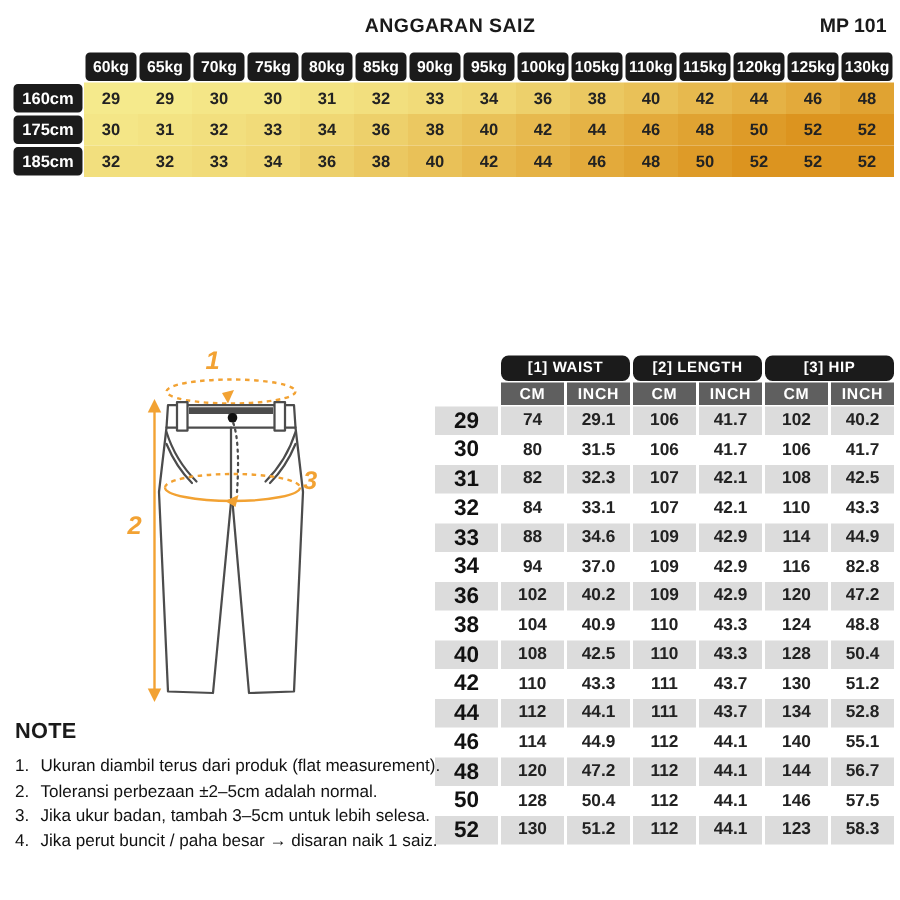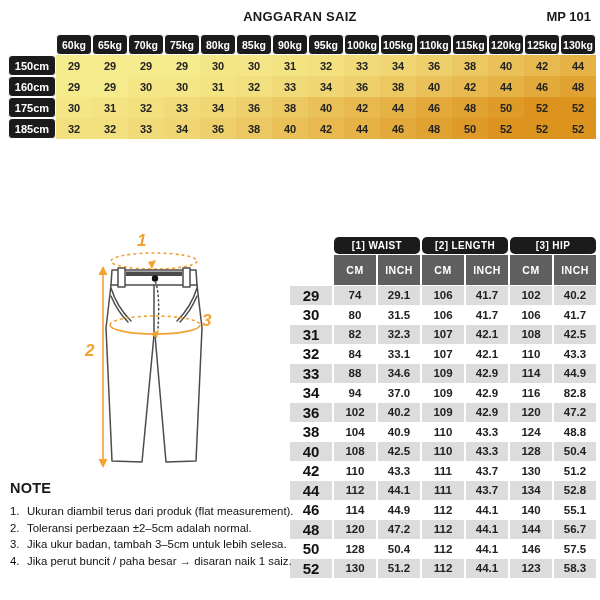--- a/index.html
+++ b/index.html
@@ -38,21 +38,21 @@
   .sizetable-wrap{position:absolute;left:288px;top:236px;width:310px;}
   table.sizes{width:100%;border-collapse:separate;border-spacing:2px 1px;table-layout:fixed;}
   table.sizes col.szcol{width:42px;}
   table.sizes th.blank{background:transparent;}
   table.sizes th.group{
     background:#1b1b1b;color:#fff;font-size:10px;font-weight:bold;
     border-radius:5px;height:15px;letter-spacing:.4px;text-align:center;padding:1px 0;
   }
   table.sizes th.sub{
     background:#5f5f5f;color:#fff;font-size:10.5px;font-weight:bold;
-    height:30px;text-align:center;padding:0;letter-spacing:.5px;
+    height:15px;text-align:center;padding:0;letter-spacing:.5px;
   }
   table.sizes tbody tr:nth-child(odd) td, table.sizes tbody tr:nth-child(odd) th.size{background:#dcdcdc;}
   table.sizes tbody tr:nth-child(even) td, table.sizes tbody tr:nth-child(even) th.size{background:#fff;}
   table.sizes tbody th.size{font-size:15px;font-weight:bold;color:#111;height:18.5px;text-align:center;padding:0;}
   table.sizes tbody td{font-size:11.5px;font-weight:bold;color:#222;text-align:center;padding:0;}
 
   
   .note{position:absolute;left:10px;top:480px;width:286px;}
   .note h2{font-size:14.5px;font-weight:bold;margin:0 0 7px 0;letter-spacing:.2px;}
   .note ol{list-style:none;margin:0;padding:0;}
@@ -82,38 +82,20 @@
           <th>100kg</th>
           <th>105kg</th>
           <th>110kg</th>
           <th>115kg</th>
           <th>120kg</th>
           <th>125kg</th>
           <th>130kg</th>
         </tr>
       </thead>
     <tbody>
-        <tr>
-          <th>150cm</th>
-          <td style="background: rgb(245, 234, 140);">29</td>
-          <td style="background: rgb(245, 234, 140);">29</td>
-          <td style="background: rgb(245, 234, 140);">29</td>
-          <td style="background: rgb(245, 234, 140);">29</td>
-          <td style="background: rgb(244, 230, 135);">30</td>
-          <td style="background: rgb(244, 230, 135);">30</td>
-          <td style="background: rgb(243, 227, 131);">31</td>
-          <td style="background: rgb(242, 223, 126);">32</td>
-          <td style="background: rgb(241, 219, 121);">33</td>
-          <td style="background: rgb(240, 215, 116);">34</td>
-          <td style="background: rgb(237, 208, 107);">36</td>
-          <td style="background: rgb(235, 200, 97);">38</td>
-          <td style="background: rgb(233, 193, 88);">40</td>
-          <td style="background: rgb(231, 185, 78);">42</td>
-          <td style="background: rgb(229, 178, 69);">44</td>
-        </tr>
         <tr>
           <th>160cm</th>
           <td style="background: rgb(245, 234, 140);">29</td>
           <td style="background: rgb(245, 234, 140);">29</td>
           <td style="background: rgb(244, 230, 135);">30</td>
           <td style="background: rgb(244, 230, 135);">30</td>
           <td style="background: rgb(243, 227, 131);">31</td>
           <td style="background: rgb(242, 223, 126);">32</td>
           <td style="background: rgb(241, 219, 121);">33</td>
           <td style="background: rgb(240, 215, 116);">34</td>

